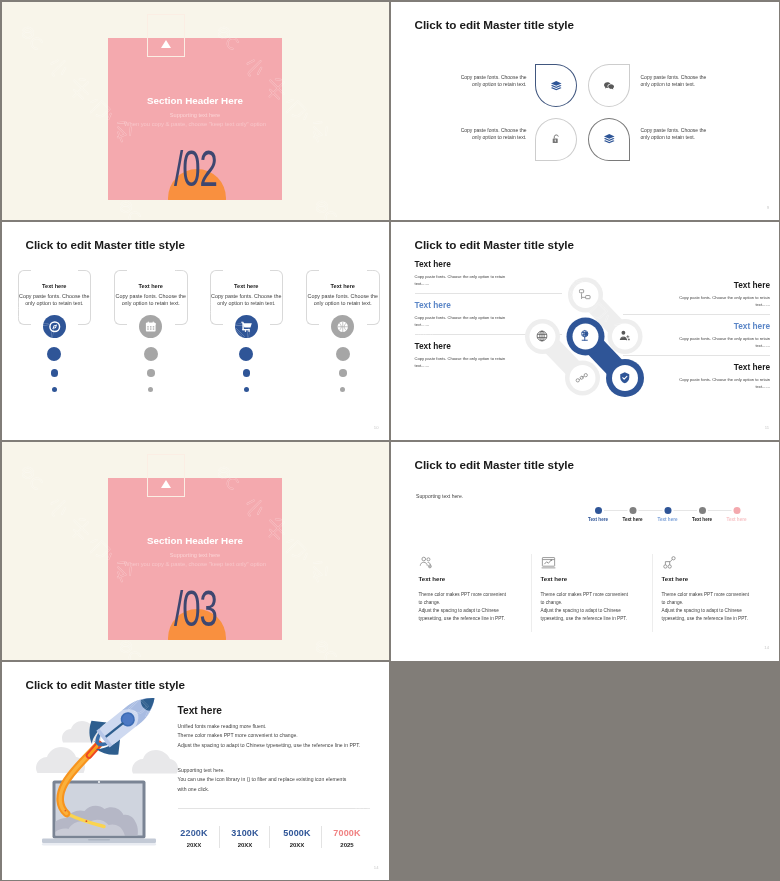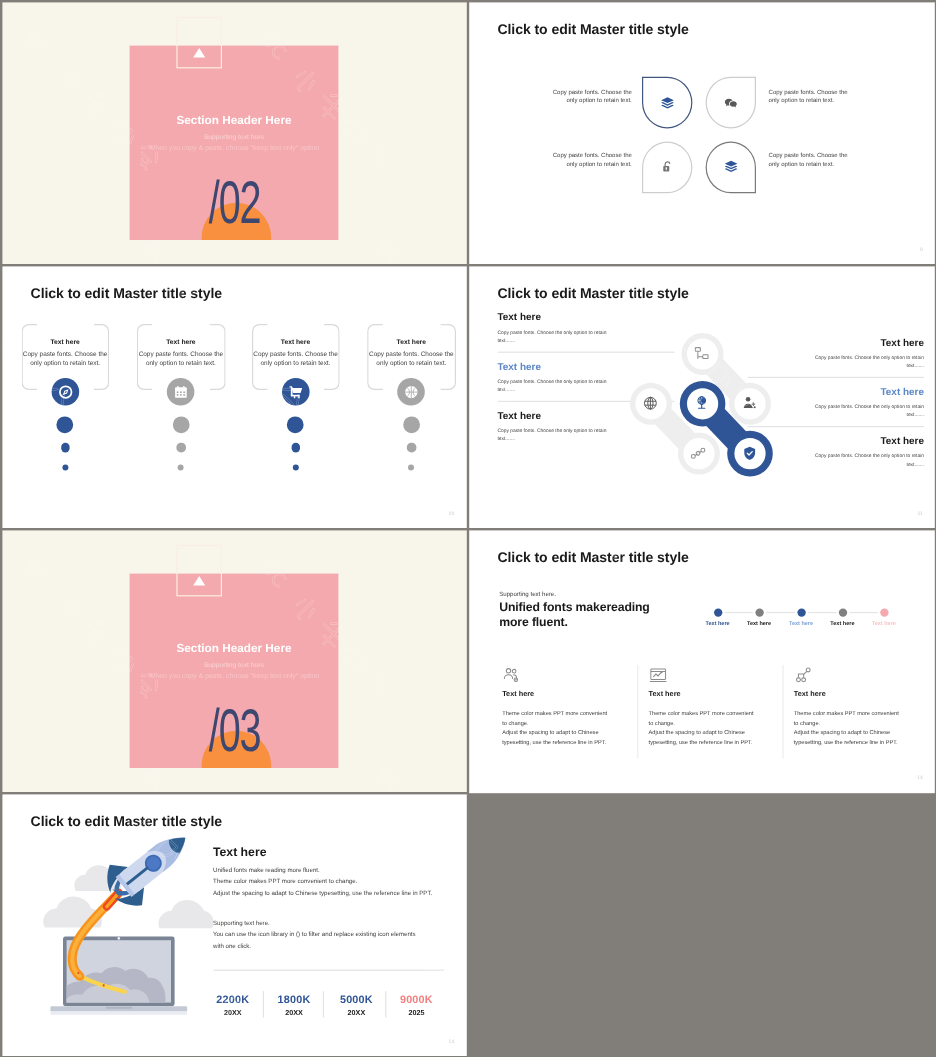--- a/index.html
+++ b/index.html
@@ -603,21 +603,20 @@
   <svg class="wmlayer" width="388" height="218" viewBox="0 0 388 218">
         <g transform="translate(-60,0)">
           <rect x="-400" y="-400" width="2000" height="2000" fill="#ffffff" opacity="0.42" mask="url(#wmmask)"></rect>
         </g>
       </svg>
 </div>
 
 <div class="slide tls" style="left:390.5px;top:441.5px;width:388.5px;height:219px;">
   <div class="s-title" style="left:24px;top:16.5px;">Click to edit Master title style</div>
   <div class="tsup" style="left:25.5px;top:51px;">Supporting text here.</div>
-  <div class="tlead" style="left:25.5px;top:58.5px;width:146px;">Unified fonts makereading more fluent.</div>
   <svg width="388.5" height="219" viewBox="0 0 388.5 219" style="position:absolute;left:0;top:0;">
     <line x1="213.0" y1="68.5" x2="236.5" y2="68.5" stroke="#e0e0e0" stroke-width="0.8"></line>
         <line x1="247.5" y1="68.5" x2="271.5" y2="68.5" stroke="#e0e0e0" stroke-width="0.8"></line>
         <line x1="282.5" y1="68.5" x2="306.0" y2="68.5" stroke="#e0e0e0" stroke-width="0.8"></line>
         <line x1="317.0" y1="68.5" x2="340.5" y2="68.5" stroke="#e0e0e0" stroke-width="0.8"></line>
         <circle cx="207.5" cy="68.5" r="3.5" fill="#2f5597"></circle>
         <circle cx="242.0" cy="68.5" r="3.5" fill="#808080"></circle>
         <circle cx="277.0" cy="68.5" r="3.5" fill="#2f5597"></circle>
         <circle cx="311.5" cy="68.5" r="3.5" fill="#808080"></circle>
         <circle cx="346.0" cy="68.5" r="3.5" fill="#f4a9ae"></circle>
@@ -745,29 +744,29 @@
         <div>Supporting text here.</div>
         <div>You can use the icon library in  () to filter and replace existing icon elements with one click.</div>
       </div>
   <div class="rrule" style="left:176px;top:146px;width:192px;"></div>
 
   <div style="position:absolute;left:167.5px;top:166px;width:50px;text-align:center;">
     <div class="sval" style="color:#2f5597;">2200K</div>
     <div class="slab">20XX</div>
   </div>
   <div style="position:absolute;left:218.5px;top:166px;width:50px;text-align:center;">
-    <div class="sval" style="color:#2f5597;">1800K</div>
+    <div class="sval" style="color:#2f5597;">3100K</div>
     <div class="slab">20XX</div>
   </div>
   <div style="position:absolute;left:270.5px;top:166px;width:50px;text-align:center;">
     <div class="sval" style="color:#2f5597;">5000K</div>
     <div class="slab">20XX</div>
   </div>
   <div style="position:absolute;left:320.5px;top:166px;width:50px;text-align:center;">
-    <div class="sval" style="color:#f08080;">9000K</div>
+    <div class="sval" style="color:#f08080;">7000K</div>
     <div class="slab">2025</div>
   </div>
   <div class="svsep" style="left:217.5px;top:164px;"></div>
   <div class="svsep" style="left:267.5px;top:164px;"></div>
   <div class="svsep" style="left:319.5px;top:164px;"></div>
   <div class="pnum" style="right:10px;top:203px;">14</div>
   <svg class="wmlayer" width="387" height="218" viewBox="0 0 387 218">
         <g transform="translate(-130,-45)">
           <rect x="-400" y="-400" width="2000" height="2000" fill="#ffffff" opacity="0.42" mask="url(#wmmask)"></rect>
         </g>

